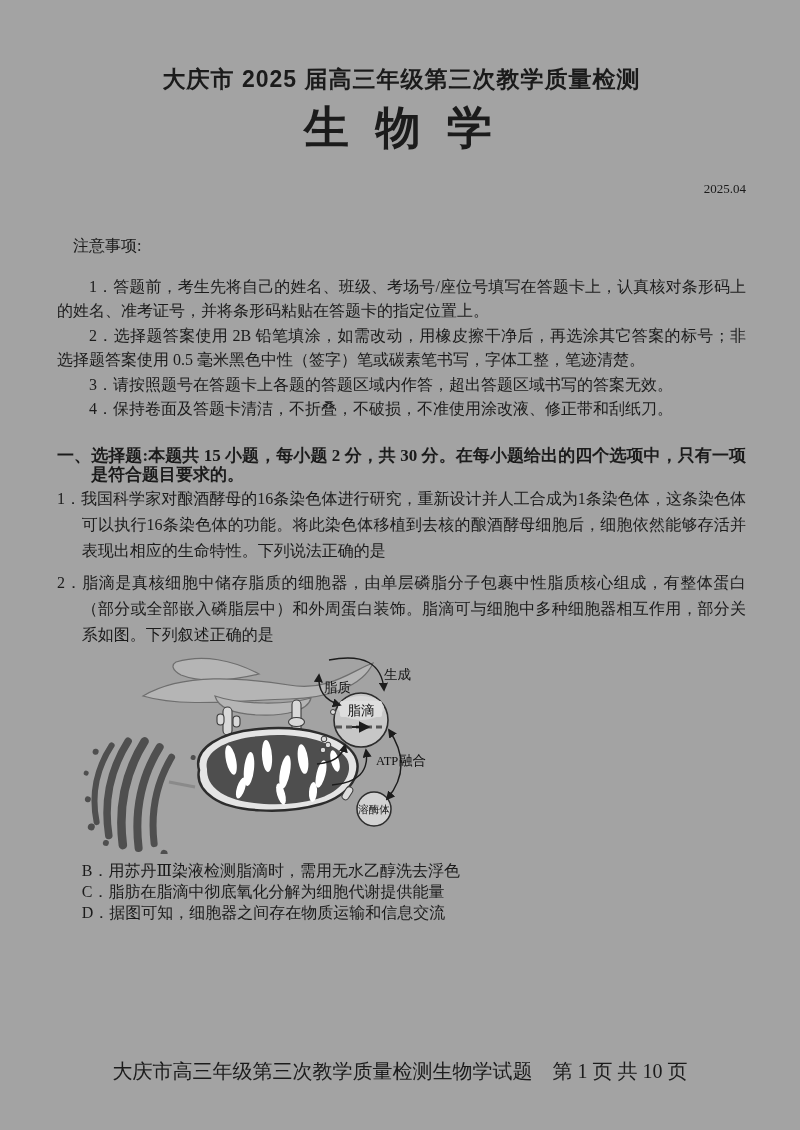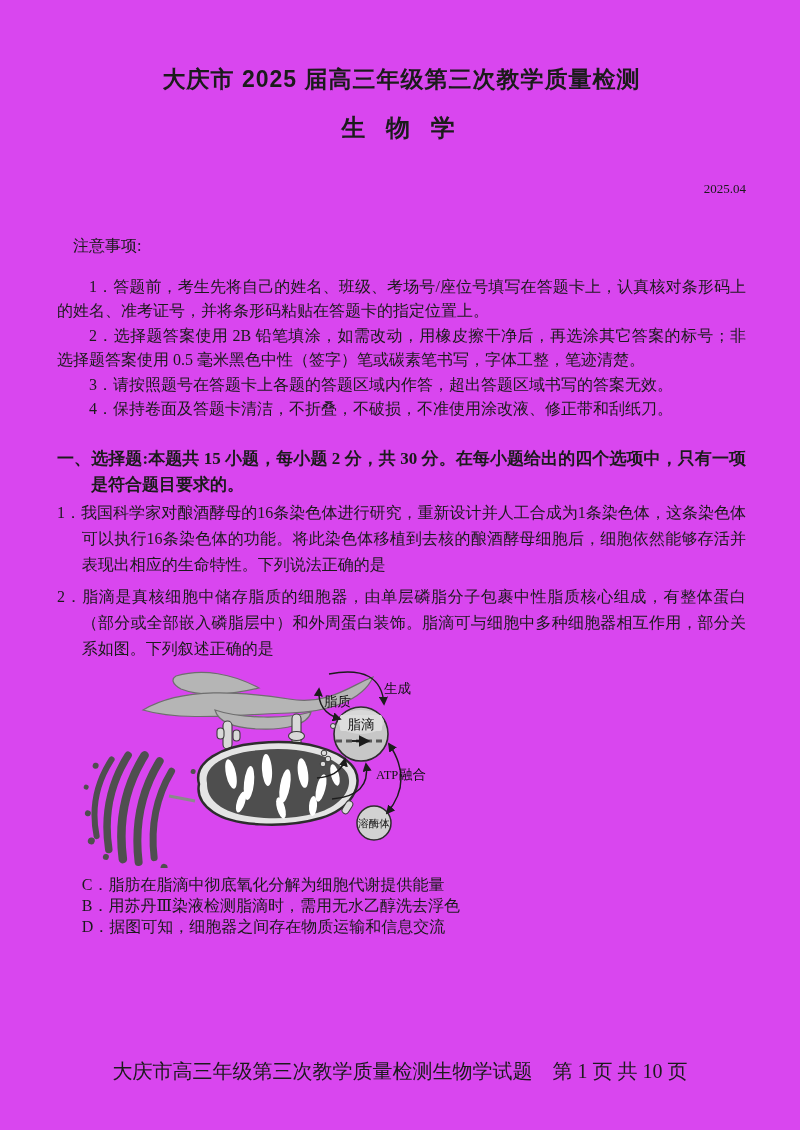--- a/index.html
+++ b/index.html
@@ -1,37 +1,37 @@
 <!DOCTYPE html>
 <html><head>
 <meta charset="utf-8">
 <style>
   html,body{margin:0;padding:0;background:#fff;}
   .page{
-    position:relative;width:800px;height:1130px;background:#d946ef;
+    position:relative;width:800px;height:1130px;background:#a3a3a3;
     color:#1b1b1b;font-family:"Liberation Serif","DejaVu Serif",serif;
     font-size:16px;overflow:hidden;
   }
   .content{padding:64px 54px 0 57px;}
   .title{
     margin:0;text-align:center;
     font-family:"Liberation Sans","DejaVu Sans",sans-serif;
     font-size:23px;font-weight:700;letter-spacing:1px;line-height:30px;
   }
   .subject{
     margin-top:12px;text-align:center;
     font-family:"Liberation Sans","DejaVu Sans",sans-serif;
-    font-size:24px;font-weight:700;letter-spacing:7px;line-height:44px;
+    font-size:45px;font-weight:700;letter-spacing:7px;line-height:44px;
   }
   .date{margin-top:28px;text-align:right;font-size:13px;line-height:22px;}
   .notice{margin-top:34px;line-height:24.5px;}
   .notice-heading{margin:16px;}
   .notice p{margin:0;text-indent:2em;text-align:justify;}
   .section-heading{
-    margin-top:24px;font-weight:700;font-size:17px;line-height:26px;
+    margin-top:24px;font-weight:700;font-size:17px;line-height:19px;
     padding-left:2em;text-indent:-2em;text-align:justify;font-family:Liberation Serif, serif;
   }
   .question{margin-top:2px;}
   .q2{margin-top:6px;}
   .stem{
     margin:0;line-height:26px;text-align:justify;
     padding-left:1.55em;text-indent:-1.55em;
   }
   .options{margin:4px 0 0 1.55em;}
   .option{line-height:27.5px;}
@@ -164,22 +164,22 @@
           </g>
 
           <text class="fig-label" x="243" y="40" font-size="13.5">脂质</text>
           <text class="fig-label" x="303" y="27" font-size="13.5">生成</text>
           <text class="fig-label" x="295" y="113" font-size="12.5">ATP</text>
           <text class="fig-label" x="318" y="113" font-size="13.5">融合</text>
         </svg>
       </div>
 
       <div class="options">
+        <div class="option">B．用苏丹Ⅲ染液检测脂滴时，需用无水乙醇洗去浮色</div>
         <div class="option">C．脂肪在脂滴中彻底氧化分解为细胞代谢提供能量</div>
-        <div class="option">B．用苏丹Ⅲ染液检测脂滴时，需用无水乙醇洗去浮色</div>
         <div class="option">D．据图可知，细胞器之间存在物质运输和信息交流</div>
       </div>
     </div>
 
   </div>
 
   <div class="footer">大庆市高三年级第三次教学质量检测生物学试题　第 1 页 共 10 页</div>
 </div>
 
 </body></html>

